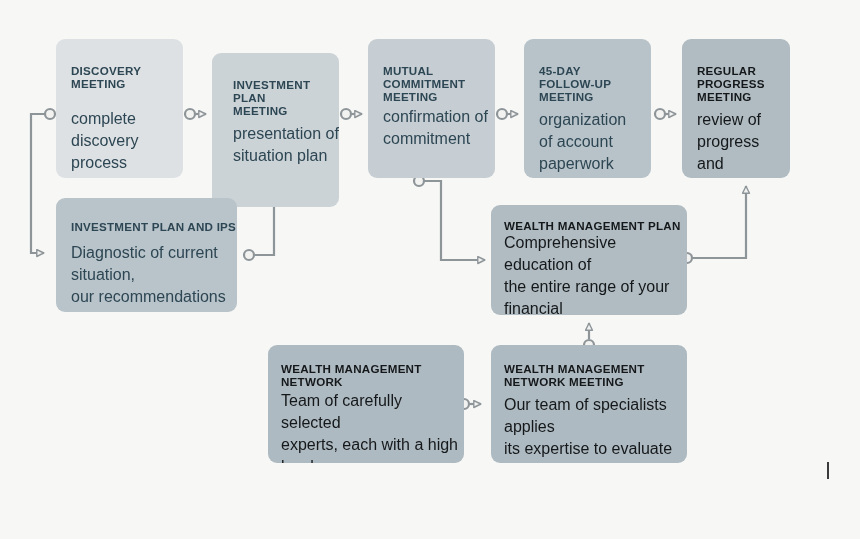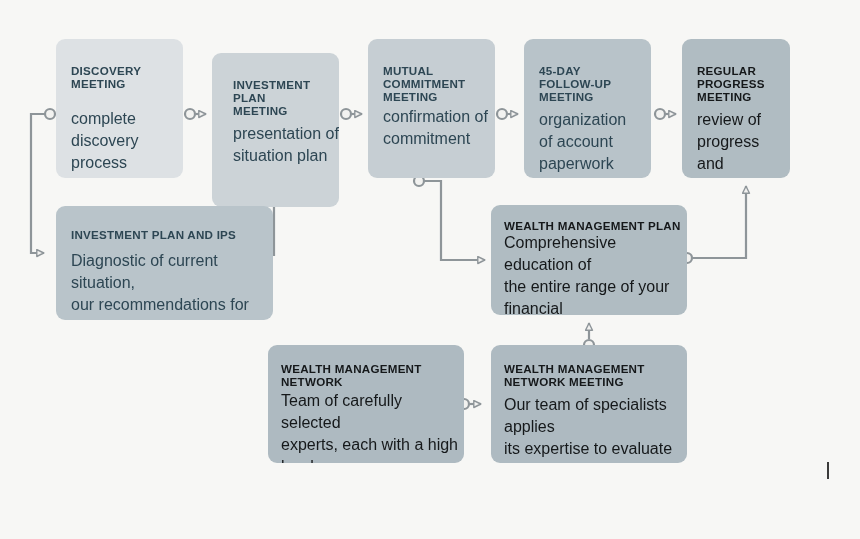--- a/index.html
+++ b/index.html
@@ -161,21 +161,21 @@
   <div class="node tone-dark ink-black" style="left:682px; top:39px; width:108px; height:139px; padding:25px 0 0 15px;">
     <div class="title">REGULAR
 PROGRESS
 MEETING</div>
     <div class="body" style="margin-top:5px;">review of progress
 and implementation
 of wealth
 management plan</div>
   </div>
 
-  <div class="node ink-navy" style="left:56px; top:206px; width:217px; height:114px; padding:22px 0 0 15px; background:#b9c4ca;">
+  <div class="node ink-navy" style="left:56px; top:198px; width:181px; height:114px; padding:22px 0 0 15px; background:#b9c4ca;">
     <div class="title">INVESTMENT PLAN AND IPS</div>
     <div class="body" style="margin-top:9px;">Diagnostic of current situation,
 our recommendations for
 moving forward and details
 on our investing approach</div>
   </div>
 
   <div class="node tone-dark ink-black" style="left:491px; top:205px; width:196px; height:110px; padding:14px 0 0 13px;">
     <div class="title">WEALTH MANAGEMENT PLAN</div>
     <div class="body" style="margin-top:0;">Comprehensive education of

